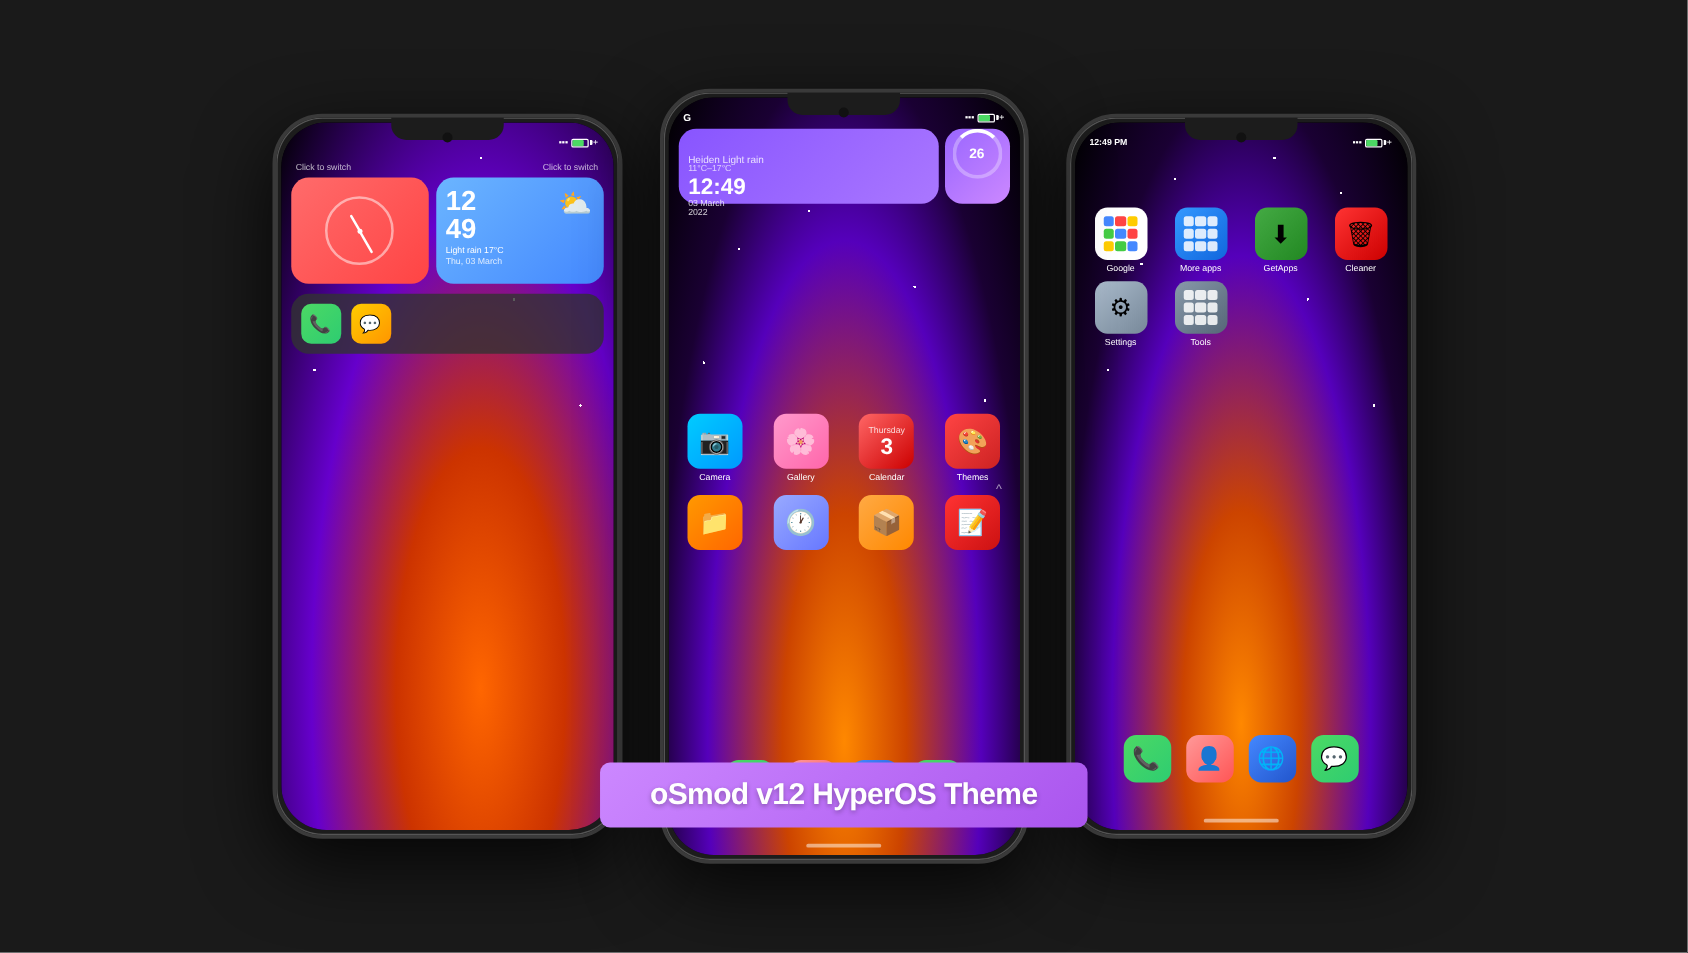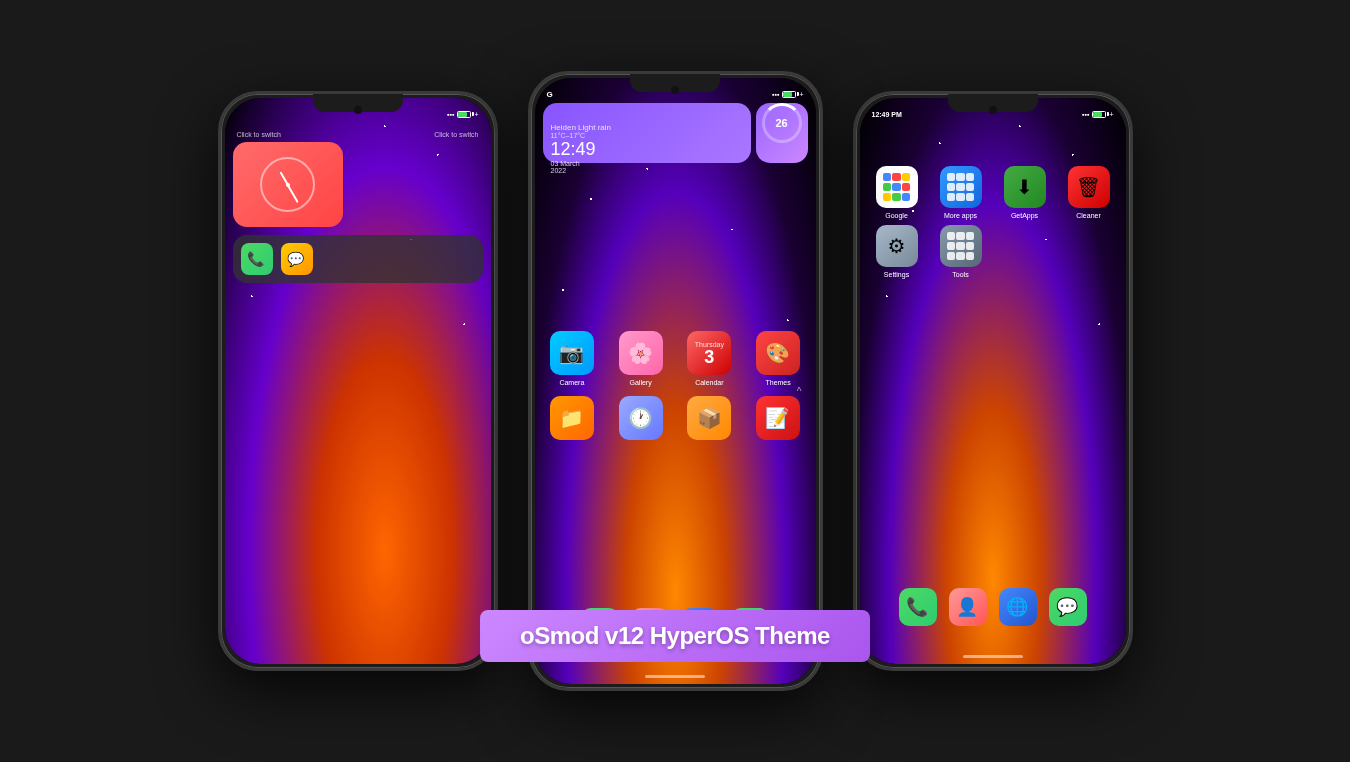--- a/index.html
+++ b/index.html
@@ -248,21 +248,21 @@
     .widget-purple-clock {
       flex: 1;
       height: 60px;
       background: linear-gradient(135deg, #8855ff, #aa77ff);
       border-radius: 14px;
       padding: 20px 8px;
       color: #fff;
     }
     .purple-time {
       font-size: 18px;
-      font-weight: 400;
+      font-weight: 700;
     }
     .purple-date {
       font-size: 7px;
       opacity: 0.8;
     }
 
     .widget-purple-circle {
       width: 52px;
       height: 60px;
       background: linear-gradient(135deg, #9966ff, #cc88ff);
@@ -532,20 +532,31 @@
         <div class="widgets-row">
 
           <div class="widget-clock">
             <div class="clock-face">
               <div class="clock-hand-h"></div>
               <div class="clock-hand-m"></div>
               <div class="clock-center"></div>
             </div>
           </div>
 
+          <div class="widget-weather">
+            <div style="display:flex;justify-content:space-between;align-items:flex-start;">
+              <div>
+                <div style="font-size:22px;font-weight:700;color:#fff;line-height:1;">12</div>
+                <div style="font-size:22px;font-weight:700;color:#fff;line-height:1;">49</div>
+              </div>
+              <span style="font-size:22px;">⛅</span>
+            </div>
+            <div class="weather-desc">Light rain 17°C</div>
+            <div style="font-size:7px;color:rgba(255,255,255,0.8);">Thu, 03 March</div>
+          </div>
         </div>
 
         <div class="apps-bar">
           <div class="app-icon-circle app-phone">📞</div>
           <div class="app-icon-circle app-messages">💬</div>
         </div>
       </div>
     </div>
   </div>
 

